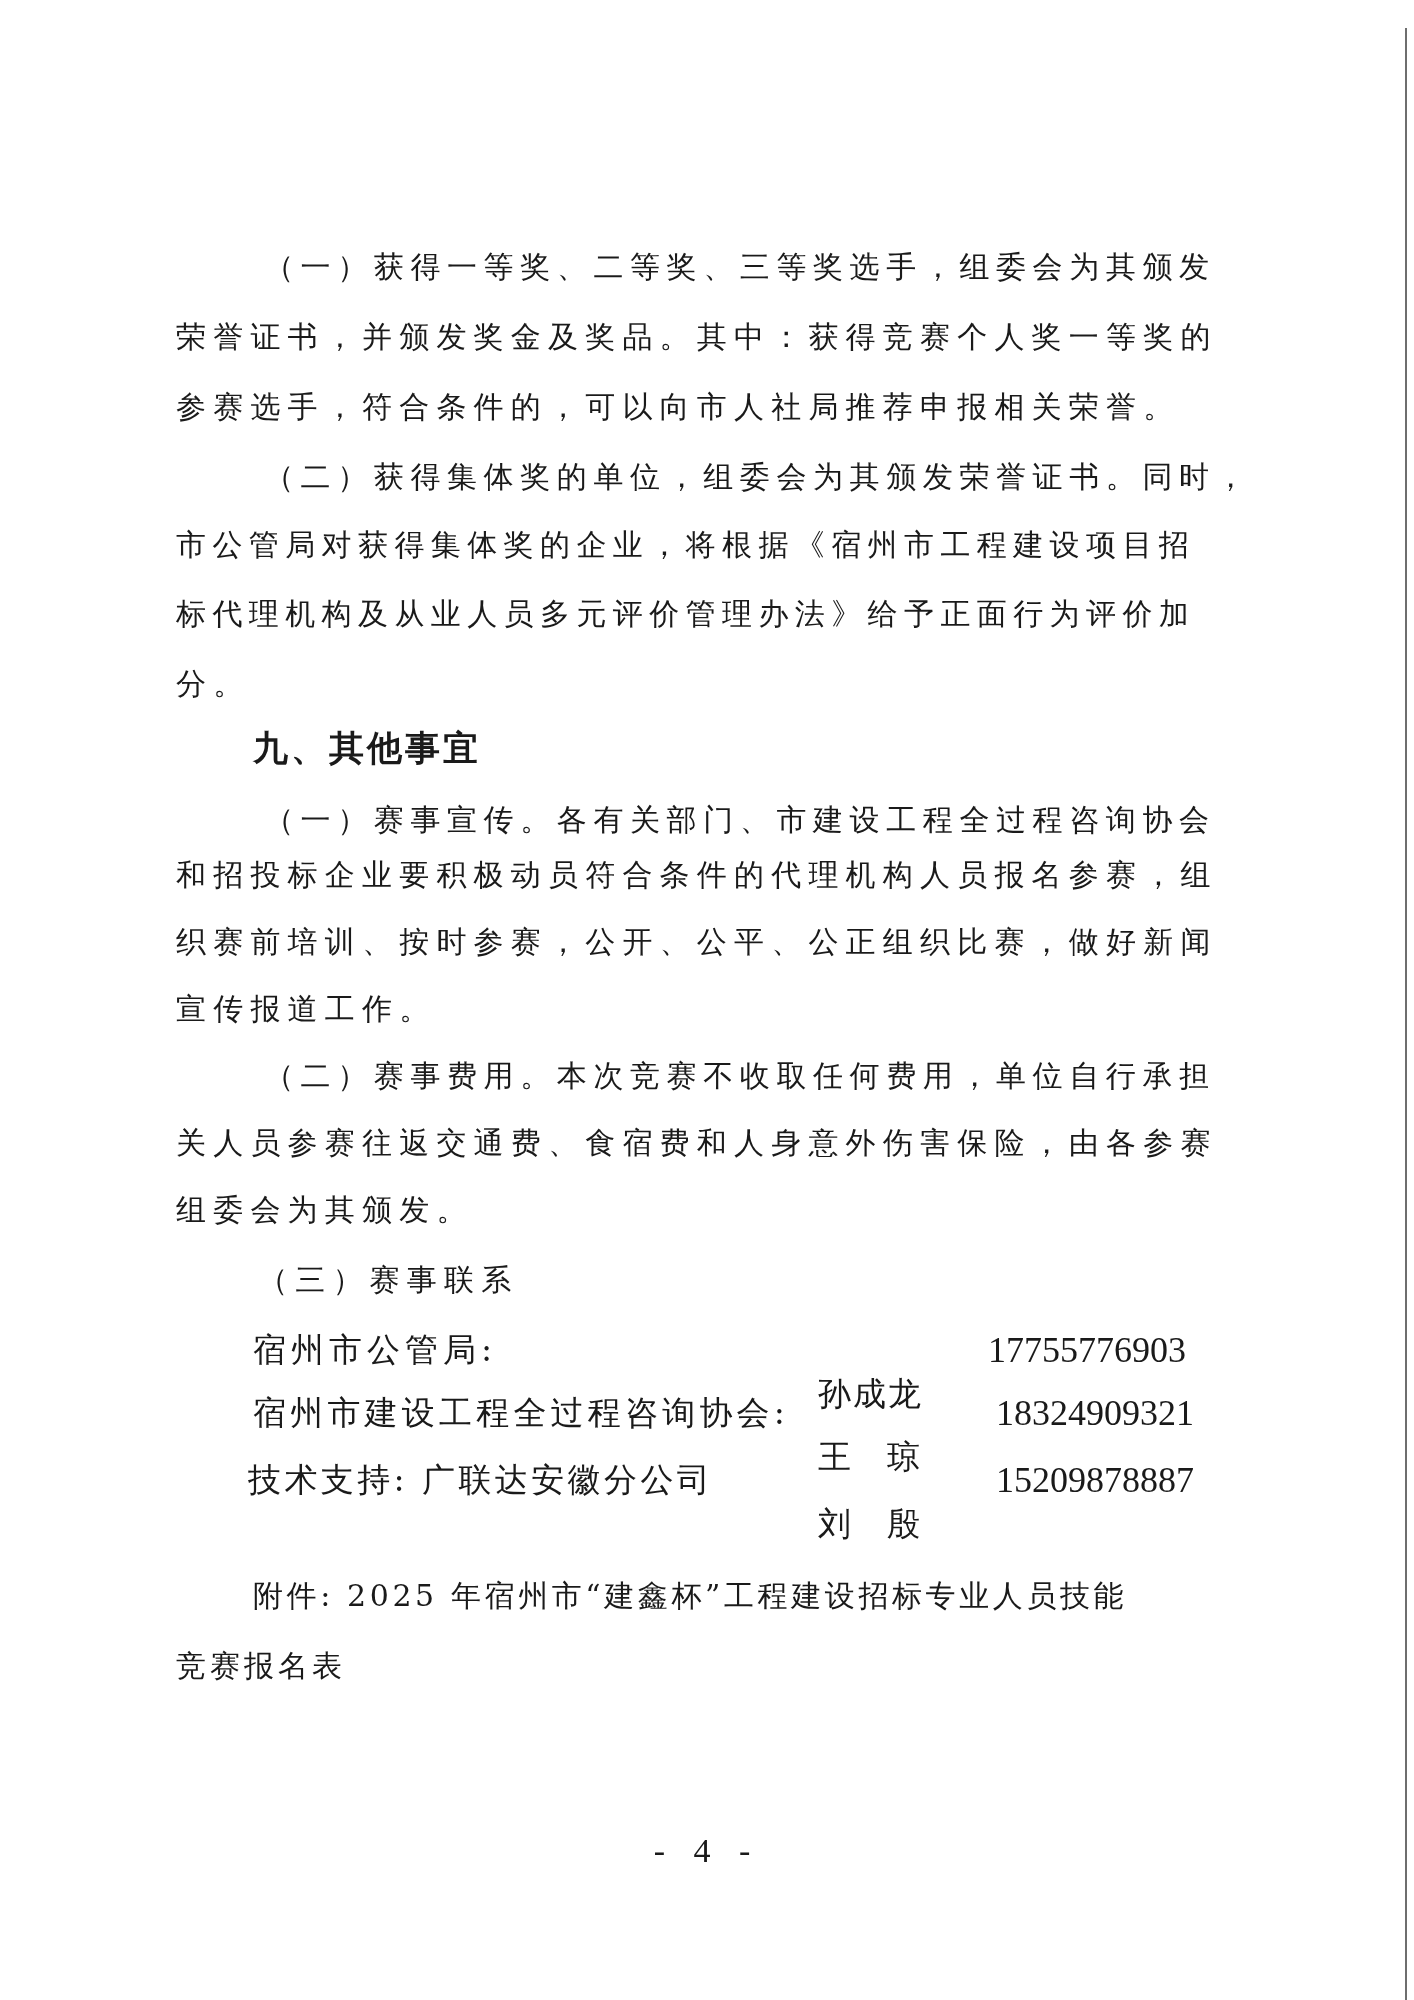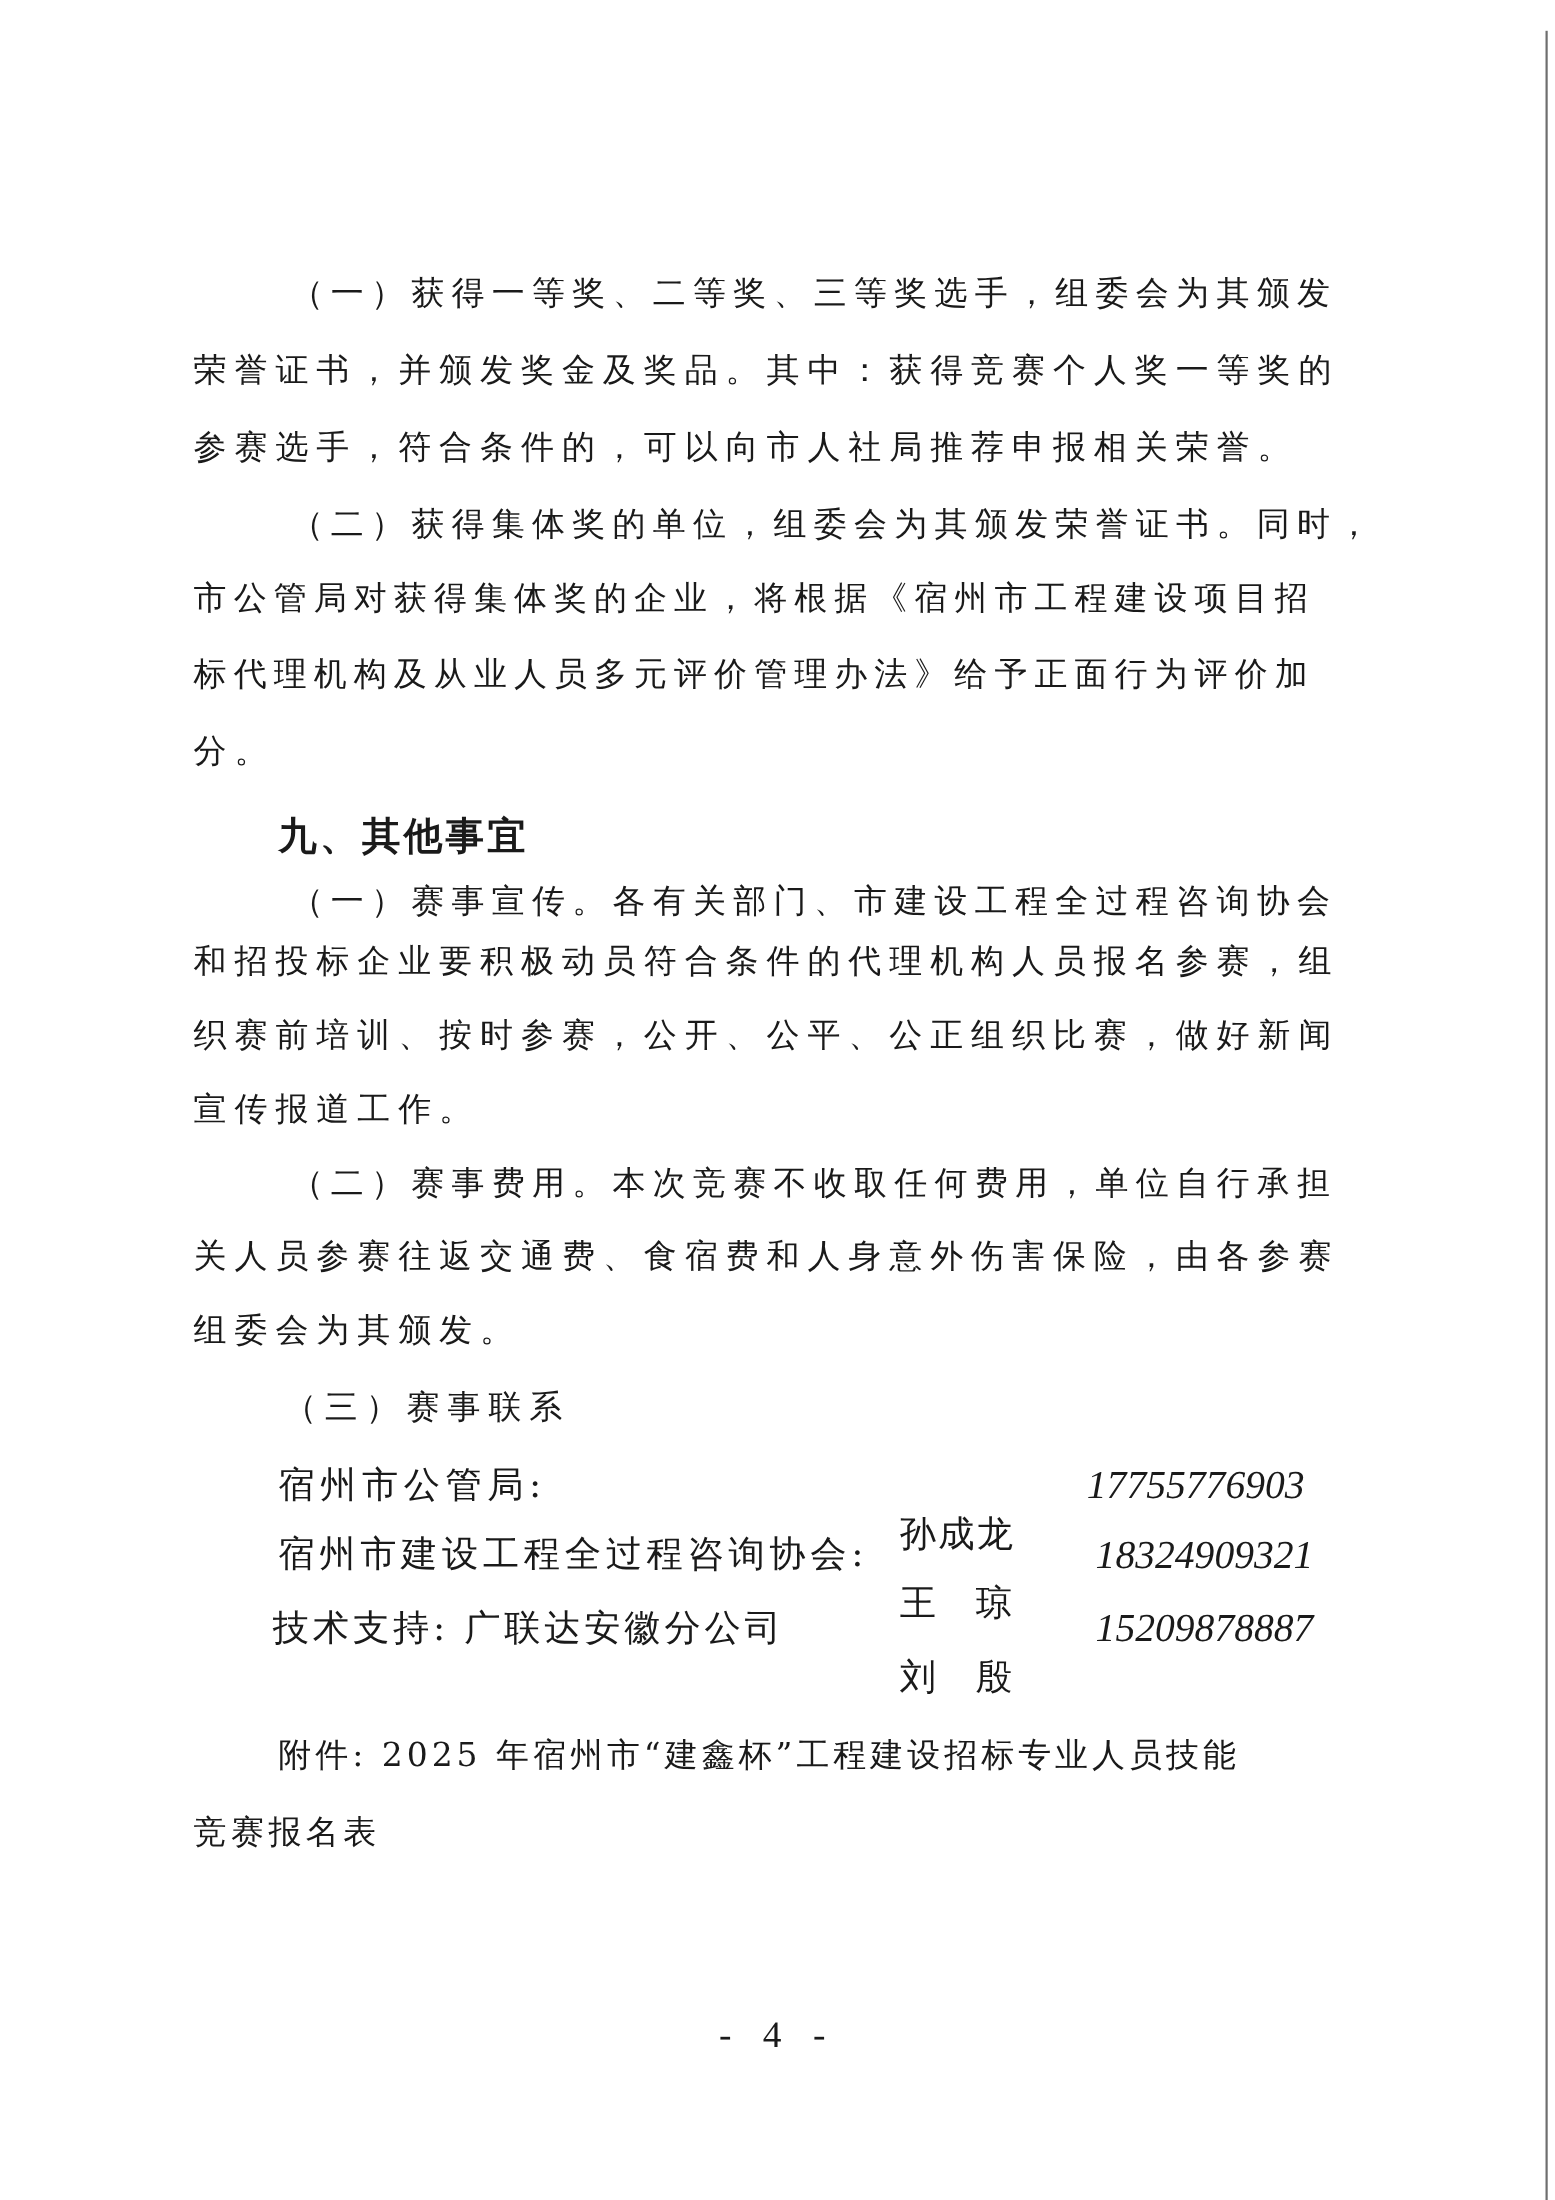--- a/index.html
+++ b/index.html
@@ -37,21 +37,20 @@
     .heading {
       position: absolute;
       left: 253px;
       font-family: "DejaVu Sans", "Liberation Sans", sans-serif;
       font-weight: bold;
       font-size: 35px;
       letter-spacing: 3px;
       height: 44px;
       line-height: 44px;
       white-space: nowrap;
-      margin-top: 13px;
     }
     .contact-row {
       position: absolute;
       left: 253px;
       width: 1000px;
       height: 44px;
       line-height: 44px;
       font-size: 33px;
       white-space: nowrap;
     }
@@ -66,21 +65,20 @@
       letter-spacing: 2px;
       margin-top: 44px;
     }
     .contact-name.spaced { letter-spacing: 0; }
     .contact-name .gap { display: inline-block; width: 36px; }
     .contact-phone {
       position: absolute;
       font-family: "Liberation Serif", "DejaVu Serif", serif;
       font-size: 36px;
       letter-spacing: 0;
-      font-style: italic;
     }
     .page-number {
       position: absolute;
       left: 0;
       width: 1414px;
       top: 1832px;
       text-align: center;
       font-family: "Liberation Serif", "DejaVu Serif", serif;
       font-size: 34px;
       letter-spacing: 10px;

